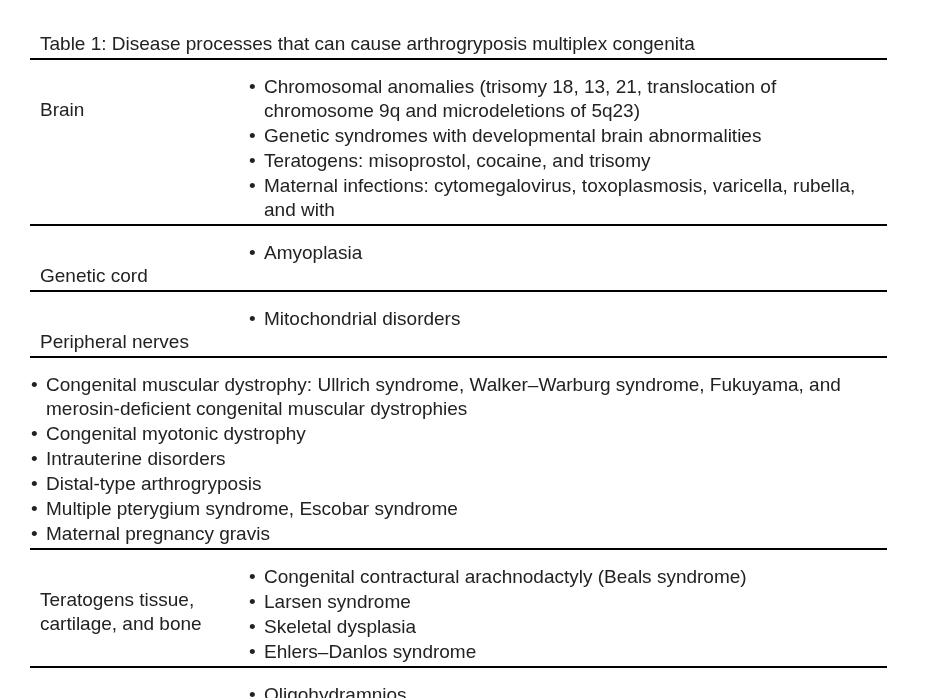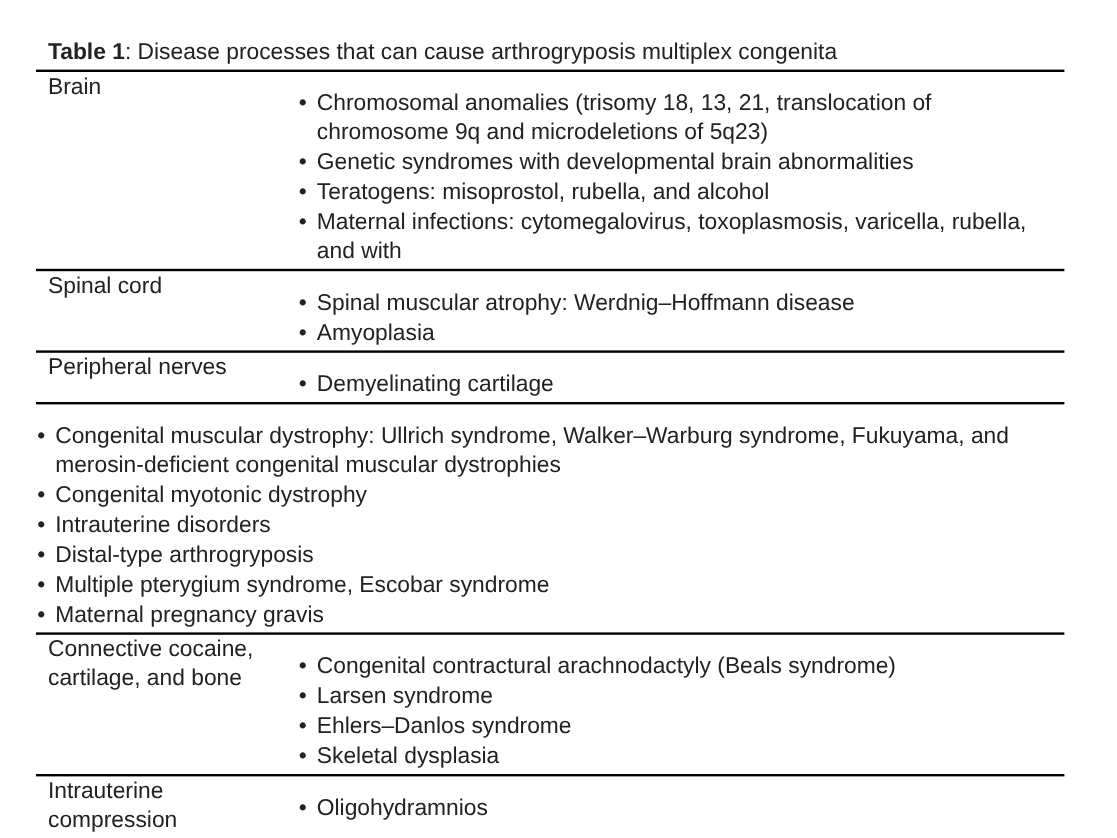--- a/index.html
+++ b/index.html
@@ -20,32 +20,33 @@
     top: 32px;
     width: 857px;
     font-size: 19px;
     line-height: 24px;
   }
   .caption {
     padding: 0 0 2px 10px;
     border-bottom: 2px solid #000000;
     white-space: nowrap;
   }
-  .caption .bold { font-weight: bold; }
+  .caption .bold { font-weight: normal; }
   .row {
     display: flex;
     align-items: flex-start;
     border-bottom: 2px solid #000000;
     padding: 1px 0 2px 0;
   }
   .row:last-child { border-bottom: none; }
   .cat {
     flex: 0 0 218px;
     box-sizing: border-box;
     padding-left: 10px;
+    margin-top: 37px;
   }
   ul.items {
     flex: 1 1 auto;
     margin: 0;
     padding: 0;
     list-style: none;
   }
   ul.items li {
     position: relative;
     padding-left: 16px;
@@ -65,54 +66,53 @@
 <div class="table-wrap">
   <div class="caption">
     <span class="bold">Table 1</span><span>: Disease processes that can cause arthrogryposis multiplex congenita</span>
   </div>
   <div id="table-body">
       <div class="row">
         <div class="cat">Brain</div>
         <ul class="items">
           <li>Chromosomal anomalies (trisomy 18, 13, 21, translocation of chromosome 9q and microdeletions of 5q23)</li>
           <li>Genetic syndromes with developmental brain abnormalities</li>
-          <li>Teratogens: misoprostol, rubella, and alcohol</li>
+          <li>Teratogens: misoprostol, cocaine, and trisomy</li>
           <li>Maternal infections: cytomegalovirus, toxoplasmosis, varicella, rubella, and with</li>
         </ul>
       </div>
       <div class="row">
-        <div class="cat">Spinal cord</div>
+        <div class="cat">Genetic cord</div>
         <ul class="items">
-          <li>Spinal muscular atrophy: Werdnig–Hoffmann disease</li>
           <li>Amyoplasia</li>
         </ul>
       </div>
       <div class="row">
         <div class="cat">Peripheral nerves</div>
         <ul class="items">
-          <li>Demyelinating cartilage</li>
+          <li>Mitochondrial disorders</li>
         </ul>
       </div>
       <div class="row">
         <ul class="items">
           <li>Congenital muscular dystrophy: Ullrich syndrome, Walker–Warburg syndrome, Fukuyama, and merosin-deficient congenital muscular dystrophies</li>
           <li>Congenital myotonic dystrophy</li>
           <li>Intrauterine disorders</li>
           <li>Distal-type arthrogryposis</li>
           <li>Multiple pterygium syndrome, Escobar syndrome</li>
           <li>Maternal pregnancy gravis</li>
         </ul>
       </div>
       <div class="row">
-        <div class="cat">Connective cocaine, cartilage, and bone</div>
+        <div class="cat">Teratogens tissue, cartilage, and bone</div>
         <ul class="items">
           <li>Congenital contractural arachnodactyly (Beals syndrome)</li>
           <li>Larsen syndrome</li>
+          <li>Skeletal dysplasia</li>
           <li>Ehlers–Danlos syndrome</li>
-          <li>Skeletal dysplasia</li>
         </ul>
       </div>
       <div class="row">
         <div class="cat">Intrauterine compression</div>
         <ul class="items">
           <li>Oligohydramnios</li>
         </ul>
       </div>
     </div>
 </div>

